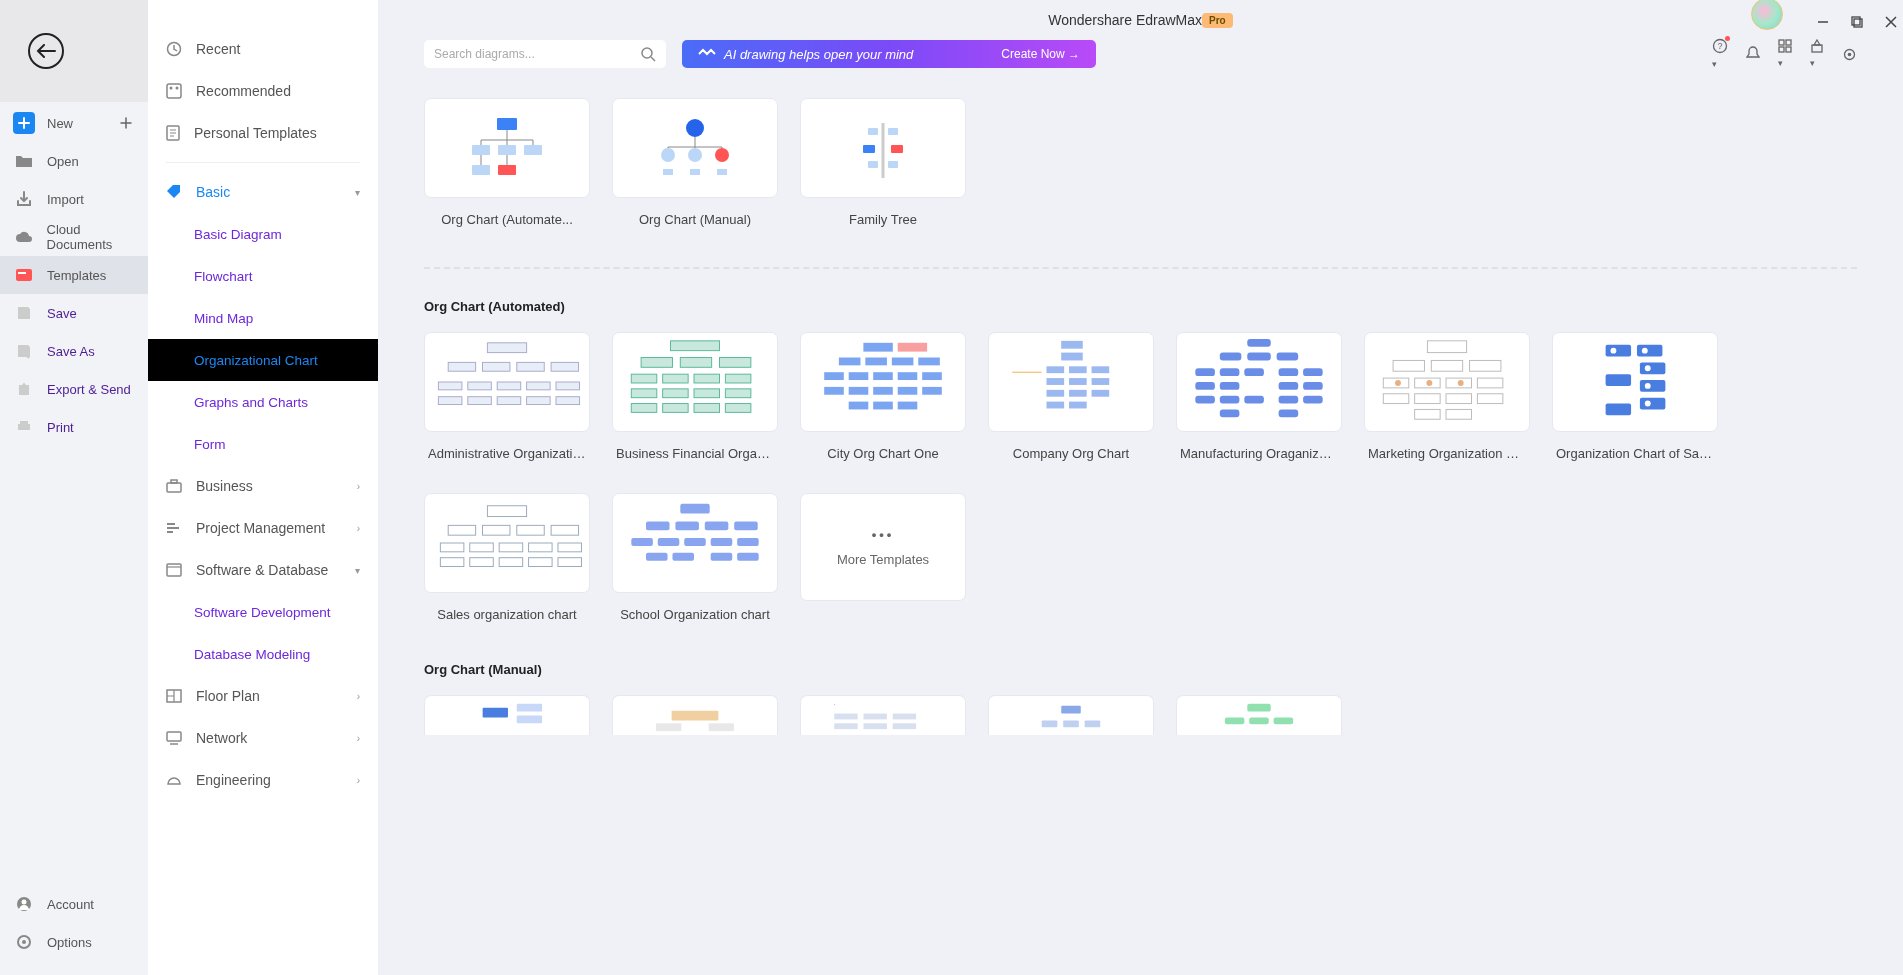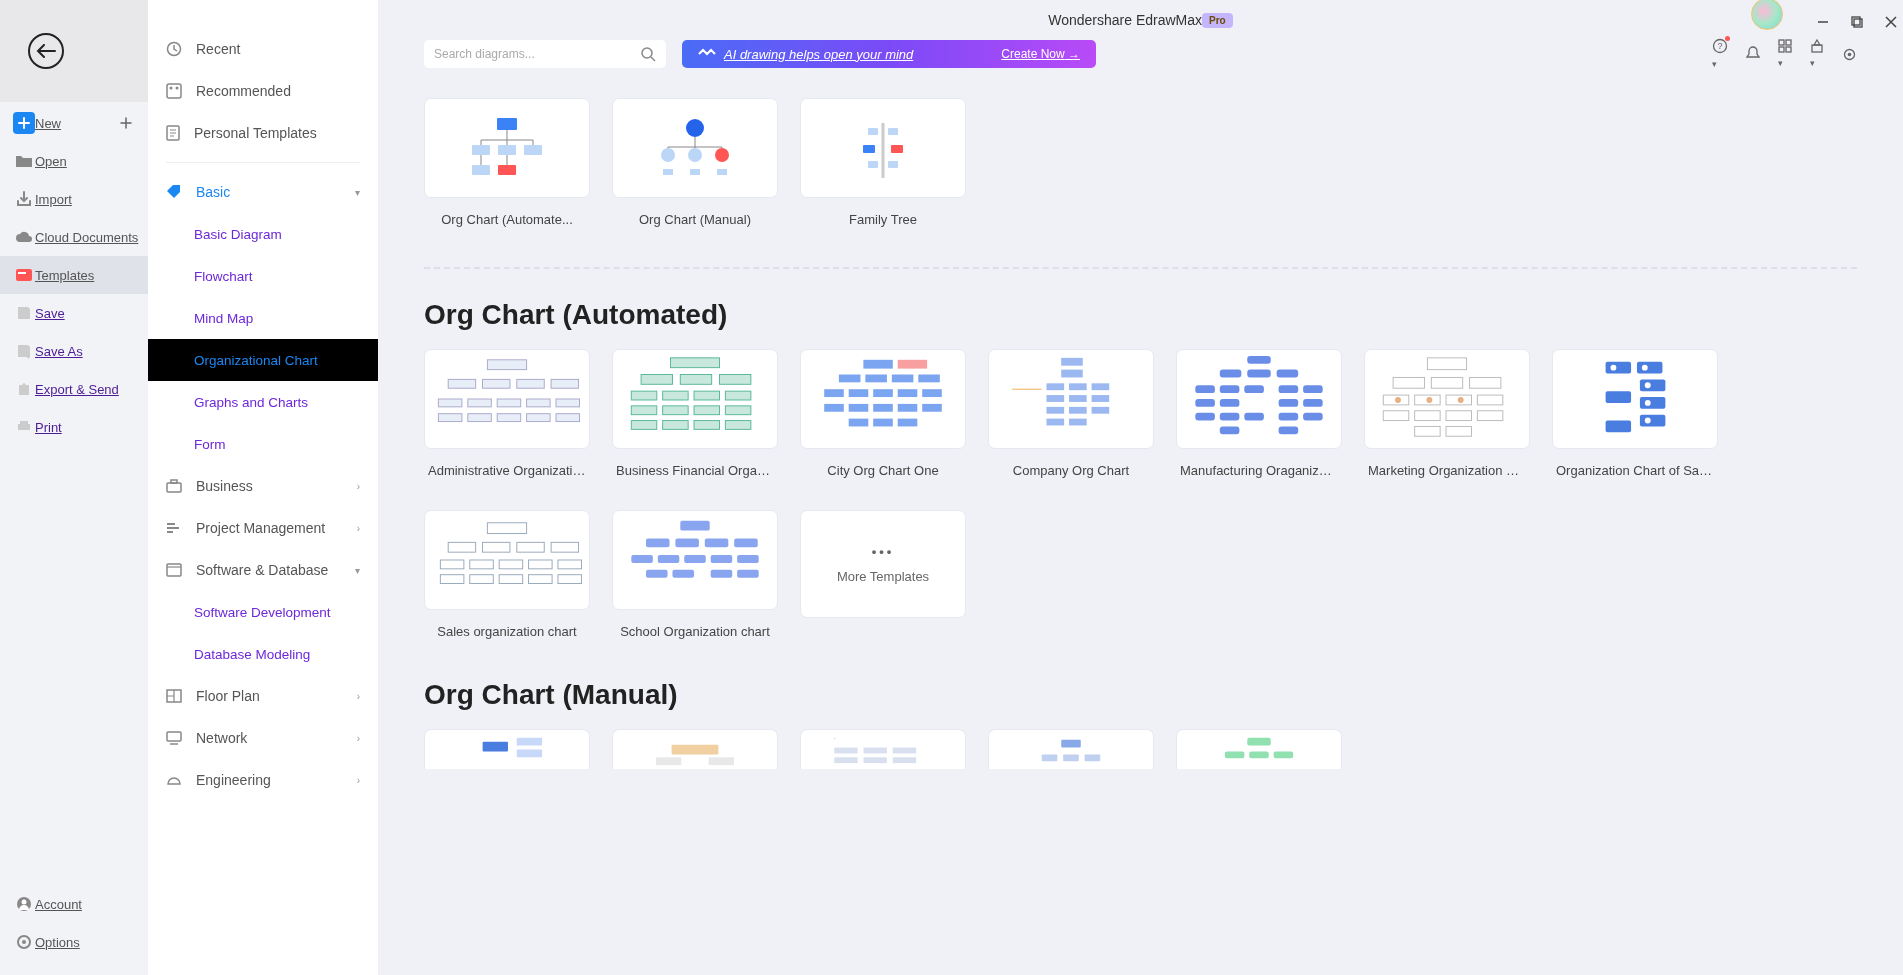--- a/index.html
+++ b/index.html
@@ -3,65 +3,65 @@
 <meta charset="utf-8">
 <style>
 * { margin: 0; padding: 0; box-sizing: border-box; font-family: -apple-system, BlinkMacSystemFont, "Segoe UI", Arial, sans-serif; }
 body { width: 1903px; height: 975px; background: #eceef5; overflow: hidden; display: flex; }
 
 
 .sidebar-left { width: 148px; background: #f2f3f7; display: flex; flex-direction: column; }
 .back-area { height: 102px; display: flex; align-items: center; padding-left: 28px; background: #e8e8eb; }
 .back-btn { width: 36px; height: 36px; border: 2px solid #222; border-radius: 50%; display: flex; align-items: center; justify-content: center; cursor: pointer; }
 .sidebar-left .nav-items { flex: 1; padding-top: 2px; }
-.nav-item { display: flex; align-items: center; height: 38px; padding-left: 13px; color: #555; font-size: 13px; cursor: pointer; gap: 0; text-decoration: underline; }
+.nav-item { display: flex; align-items: center; height: 38px; padding-left: 13px; color: #555; font-size: 13px; cursor: pointer; gap: 12px; }
 .nav-item.disabled { color: #4c1d95; }
 .nav-item.active { background: #e0e2e9; }
 .nav-item .icon-box { width: 22px; height: 22px; display: flex; align-items: center; justify-content: center; border-radius: 4px; }
 .icon-new { background: #1b87f3; color: white; }
 .nav-item .plus-right { margin-left: auto; margin-right: 16px; color: #666; }
 .sidebar-bottom { margin-top: auto; padding-bottom: 14px; }
 
 
 .panel-mid { width: 230px; background: #fff; display: flex; flex-direction: column; padding-top: 28px; }
 .mid-item { display: flex; align-items: center; height: 42px; padding-left: 18px; padding-right: 18px; color: #555; font-size: 14px; cursor: pointer; gap: 14px; }
 .mid-item .chev { margin-left: auto; color: #999; font-size: 10px; }
 .mid-item.sel { color: #1b87f3; }
 .mid-item.sub { padding-left: 46px; font-size: 13.5px; color: #6d28d9; height: 42px; }
 .mid-item.sub.sel { background: #000000; color: #1b87f3; font-weight: 500; }
 .mid-divider { height: 1px; background: #eee; margin: 8px 18px; }
 
 
 .main { flex: 1; display: flex; flex-direction: column; overflow: hidden; background: #eff1f7; }
 .title-bar { height: 28px; display: flex; align-items: flex-end; justify-content: center; position: relative; }
 .title-text { font-size: 14px; color: #333; }
-.pro-badge { background: #c4b5fd; color: #6b4b00; font-size: 10px; font-weight: 600; padding: 2px 7px; border-radius: 4px; }
+.pro-badge { background: #fdba74; color: #6b4b00; font-size: 10px; font-weight: 600; padding: 2px 7px; border-radius: 4px; }
 .window-controls { position: absolute; right: 6px; display: flex; gap: 22px; color: #444; }
 .avatar-dot { position: absolute; right: 120px; top: -2px; width: 32px; height: 32px; border-radius: 50%; background: radial-gradient(circle at 40% 40%, #ffb8d9, #a5e8c8, #7bd6d6); border: 1px solid #f8c26e; }
 
 .toolbar-row { height: 52px; display: flex; align-items: center; padding: 0 46px 0 46px; gap: 16px; }
 .search-box { width: 242px; height: 28px; background: #fff; border-radius: 5px; display: flex; align-items: center; padding: 0 10px; color: #aaa; font-size: 12px; }
 .search-box .sicon { margin-left: auto; color: #888; }
-.ai-banner { width: 414px; height: 28px; background: linear-gradient(90deg, #4a6cf7, #7b4af7, #b94af7); border-radius: 5px; display: flex; align-items: center; color: white; font-size: 13px; padding: 0 16px; justify-content: space-between; text-decoration: underline; }
+.ai-banner { width: 414px; height: 28px; background: linear-gradient(90deg, #4a6cf7, #7b4af7, #b94af7); border-radius: 5px; display: flex; align-items: center; color: white; font-size: 13px; padding: 0 16px; justify-content: space-between; }
 .ai-banner .cnow { font-size: 12px; }
 .toolbar-icons { margin-left: auto; display: flex; gap: 18px; color: #666; font-size: 14px; align-items: center; }
 .help-icon { position: relative; }
 .notif-dot { position: absolute; top: -2px; right: -2px; width: 5px; height: 5px; background: #f55; border-radius: 50%; }
 
 .content-scroll { flex: 1; overflow-y: auto; padding: 18px 46px; }
 .template-row { display: flex; gap: 22px; flex-wrap: wrap; margin-bottom: 30px; }
 .template-card { width: 166px; display: flex; flex-direction: column; cursor: pointer; }
 .thumb { height: 100px; background: #fff; border-radius: 7px; border: 1px solid #e5e8f0; margin-bottom: 14px; display: flex; align-items: center; justify-content: center; overflow: hidden; }
 .thumb-big { height: 100px; }
 .card-label { text-align: center; font-size: 13px; color: #444; white-space: nowrap; overflow: hidden; text-overflow: ellipsis; padding: 0 4px 10px; }
 .more-card .thumb { flex-direction: column; gap: 10px; color: #666; font-size: 13px; }
 .dots { letter-spacing: 3px; font-weight: bold; }
 
 .sec-divider { border-top: 2px dashed #dde0e8; margin: 8px 0 30px; }
-.sec-title { font-size: 28px; font-weight: 700; color: #222; margin-bottom: 18px; }
+.sec-title { font-size: 13px; font-weight: 700; color: #222; margin-bottom: 18px; }
 
 
 svg { display: block; }
 .svg-thumb { width: 100%; height: 100%; }
 </style>
 </head>
 <body>
 
 <div class="sidebar-left">
   <div class="back-area">

